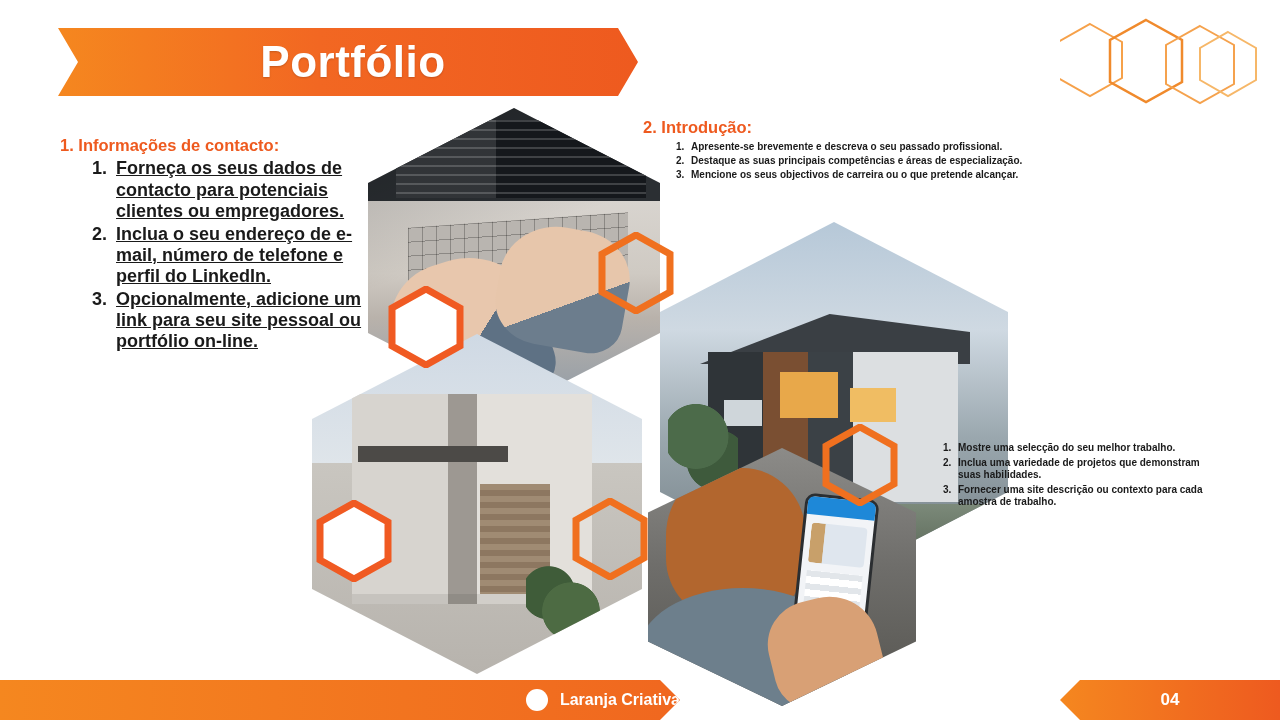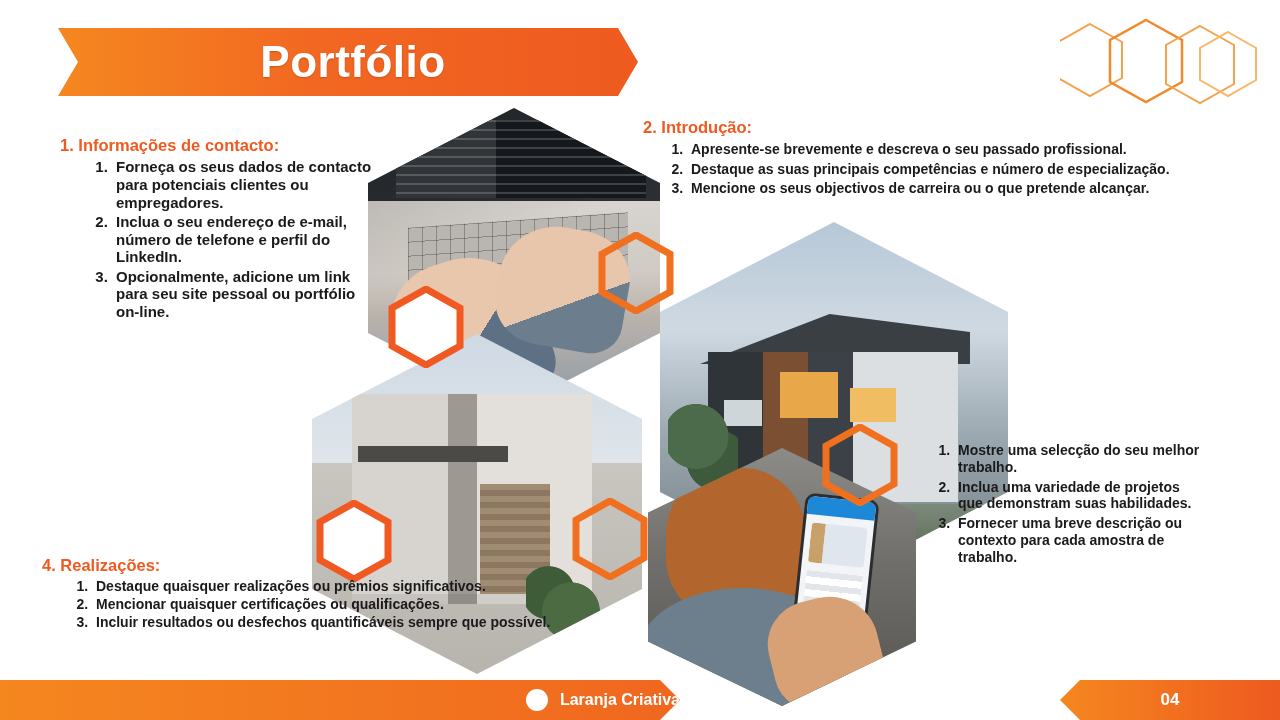--- a/index.html
+++ b/index.html
@@ -44,28 +44,28 @@
   .block h3 {
     color: #ee5a1f;
     font-size: 16.5px;
     font-weight: bold;
     line-height: 1.18;
     margin-bottom: 3px;
   }
   .block ol {
     margin-left: 26px;
     color: #1a1a1a;
-    font-size: 14px;
+    font-size: 10px;
     font-weight: bold;
     line-height: 1.16;
   }
   .block ol li { padding-left: 4px; margin-bottom: 1px; }
 
   .block-contact { left: 60px; top: 118px; width: 320px; margin-top: 18px; }
-  .block-contact ol { font-size: 15px; line-height: 1.17; margin-left: 52px; }
+  .block-contact ol { font-size: 18px; line-height: 1.17; margin-left: 52px; text-decoration: underline; }
   .block-contact ol li { margin-bottom: 2px; }
 
   .block-intro { left: 636px; top: 118px; width: 620px; margin-left: 7px; }
   .block-intro ol { margin-left: 44px; line-height: 1.3; }
   .block-intro ol li { margin-bottom: 1px; }
 
   .block-samples { left: 906px; top: 442px; width: 300px; }
   .block-samples ol { margin-left: 48px; line-height: 1.2; }
   .block-samples ol li { margin-bottom: 3px; }
 
@@ -304,41 +304,33 @@
       <li>Forneça os seus dados de contacto para potenciais clientes ou empregadores.</li>
       <li>Inclua o seu endereço de e-mail, número de telefone e perfil do LinkedIn.</li>
       <li>Opcionalmente, adicione um link para seu site pessoal ou portfólio on-line.</li>
     </ol>
   </div>
 
   <div class="block block-intro">
     <h3>2. Introdução:</h3>
     <ol>
       <li>Apresente-se brevemente e descreva o seu passado profissional.</li>
-      <li>Destaque as suas principais competências e número de especialização.</li>
+      <li>Destaque as suas principais competências e áreas de especialização.</li>
       <li>Mencione os seus objectivos de carreira ou o que pretende alcançar.</li>
     </ol>
   </div>
 
   <div class="block block-samples">
     <ol>
       <li>Mostre uma selecção do seu melhor trabalho.</li>
       <li>Inclua uma variedade de projetos que demonstram suas habilidades.</li>
-      <li>Fornecer uma breve descrição ou contexto para cada amostra de trabalho.</li>
+      <li>Fornecer uma site descrição ou contexto para cada amostra de trabalho.</li>
     </ol>
   </div>
 
-  <div class="block block-achievements">
-    <h3>4. Realizações:</h3>
-    <ol>
-      <li>Destaque quaisquer realizações ou prêmios significativos.</li>
-      <li>Mencionar quaisquer certificações ou qualificações.</li>
-      <li>Incluir resultados ou desfechos quantificáveis sempre que possível.</li>
-    </ol>
-  </div>
 
   <div class="footer">
     <div class="footer-bar">
       <div class="footer-dot"></div>
       <div class="footer-name">Laranja Criativa</div>
     </div>
     <div class="footer-page">
       <span>04</span>
     </div>
   </div>

